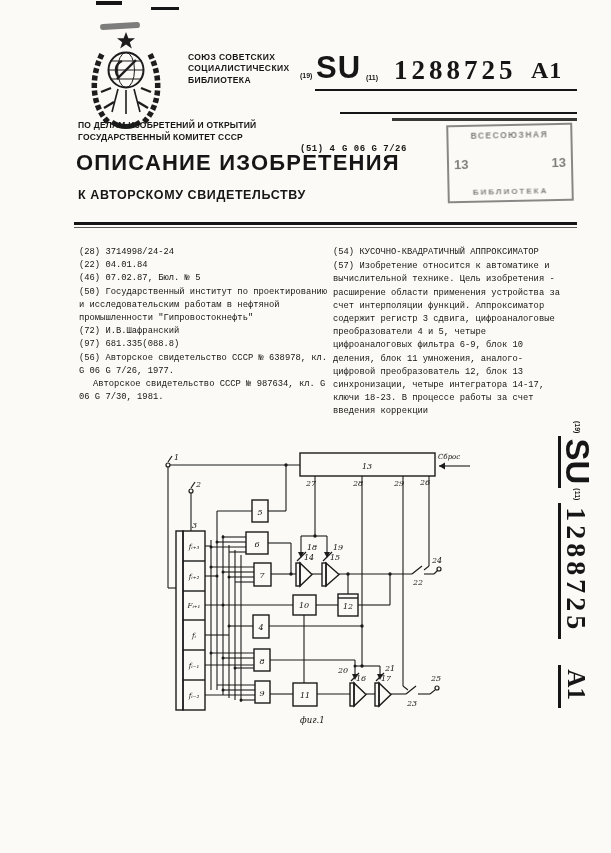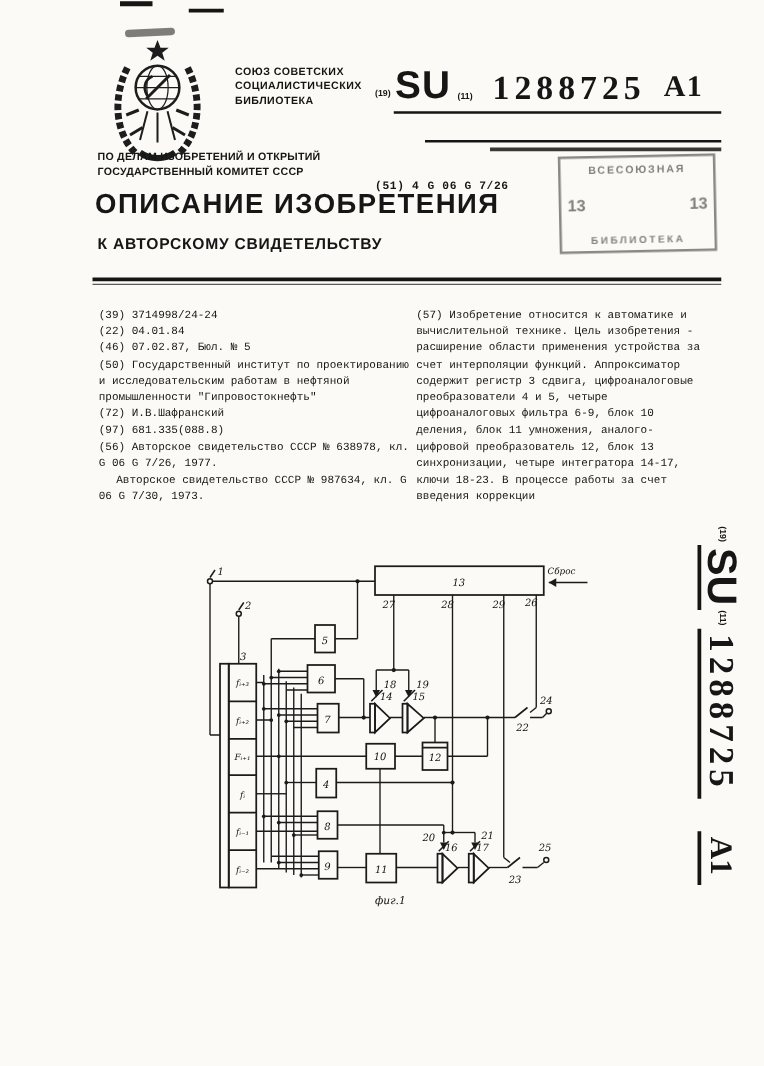--- a/index.html
+++ b/index.html
@@ -113,31 +113,32 @@
     <span>13</span>
     <span>13</span>
   </div>
   <div class="s-bot">БИБЛИОТЕКА</div>
 </div>
 
 <div class="abs rule" style="left:74px;top:222px;width:503px;height:3px;"></div>
 <div class="abs rule" style="left:74px;top:227px;width:503px;height:1px;opacity:.7;"></div>
 
 <div class="abs col" style="left:79px;top:246px;width:252px;">
-  <div class="bib-entry">(39) 3714998/24-24</div>
+  <div class="bib-entry">(28) 3714998/24-24</div>
   <div class="bib-entry">(22) 04.01.84</div>
   <div class="bib-entry">(46) 07.02.87, Бюл. № 5</div>
   <div class="bib-entry">(50) Государственный институт по проектированию и исследовательским работам в нефтяной промышленности "Гипровостокнефть"</div>
   <div class="bib-entry">(72) И.В.Шафранский</div>
   <div class="bib-entry">(97) 681.335(088.8)</div>
   <div class="bib-entry">(56) Авторское свидетельство СССР № 638978, кл. G 06 G 7/26, 1977.</div>
-  <div class="bib-entry ind">Авторское свидетельство СССР № 987634, кл. G 06 G 7/30, 1973.</div>
+  <div class="bib-entry ind">Авторское свидетельство СССР № 987634, кл. G 06 G 7/30, 1981.</div>
 </div>
 
 <div class="abs col" style="left:333px;top:246px;width:228px;">
+  <div class="title-entry">(54) КУСОЧНО-КВАДРАТИЧНЫЙ АППРОКСИМАТОР</div>
   <div>(57) Изобретение относится к автоматике и вычислительной технике. Цель изобретения - расширение области применения устройства за счет интерполяции функций. Аппроксиматор содержит регистр 3 сдвига, цифроаналоговые преобразователи 4 и 5, четыре цифроаналоговых фильтра 6-9, блок 10 деления, блок 11 умножения, аналого-цифровой преобразователь 12, блок 13 синхронизации, четыре интегратора 14-17, ключи 18-23. В процессе работы за счет введения коррекции</div>
 </div>
 
 <svg class="abs" style="left:70px;top:440px;" width="500" height="300" viewBox="0 0 500 300">
   <g stroke="#1b1b1b" stroke-width="1.1" fill="none">
     <line x1="98" y1="25" x2="230" y2="25"></line>
     <line x1="98" y1="25" x2="98" y2="148"></line>
     <line x1="98" y1="148" x2="106" y2="148"></line>
     <line x1="216" y1="25" x2="216" y2="71"></line>
     <line x1="198" y1="71" x2="216" y2="71"></line>

